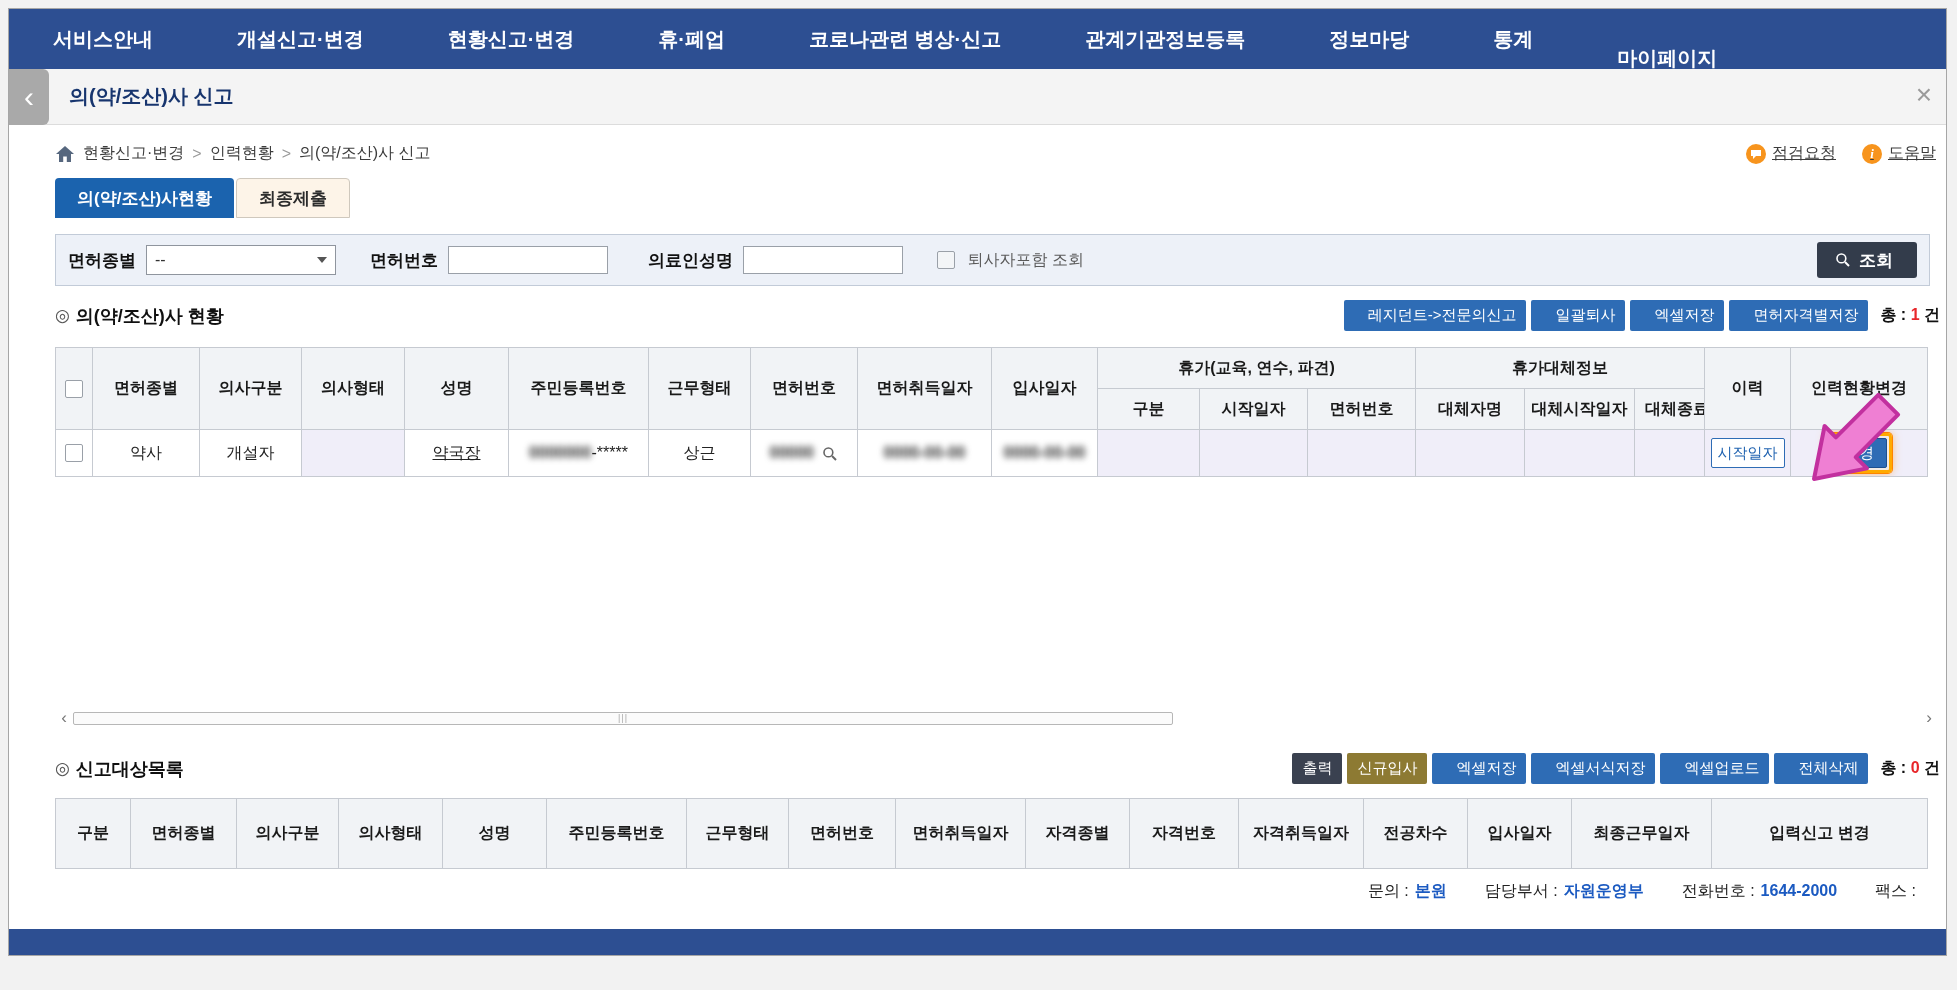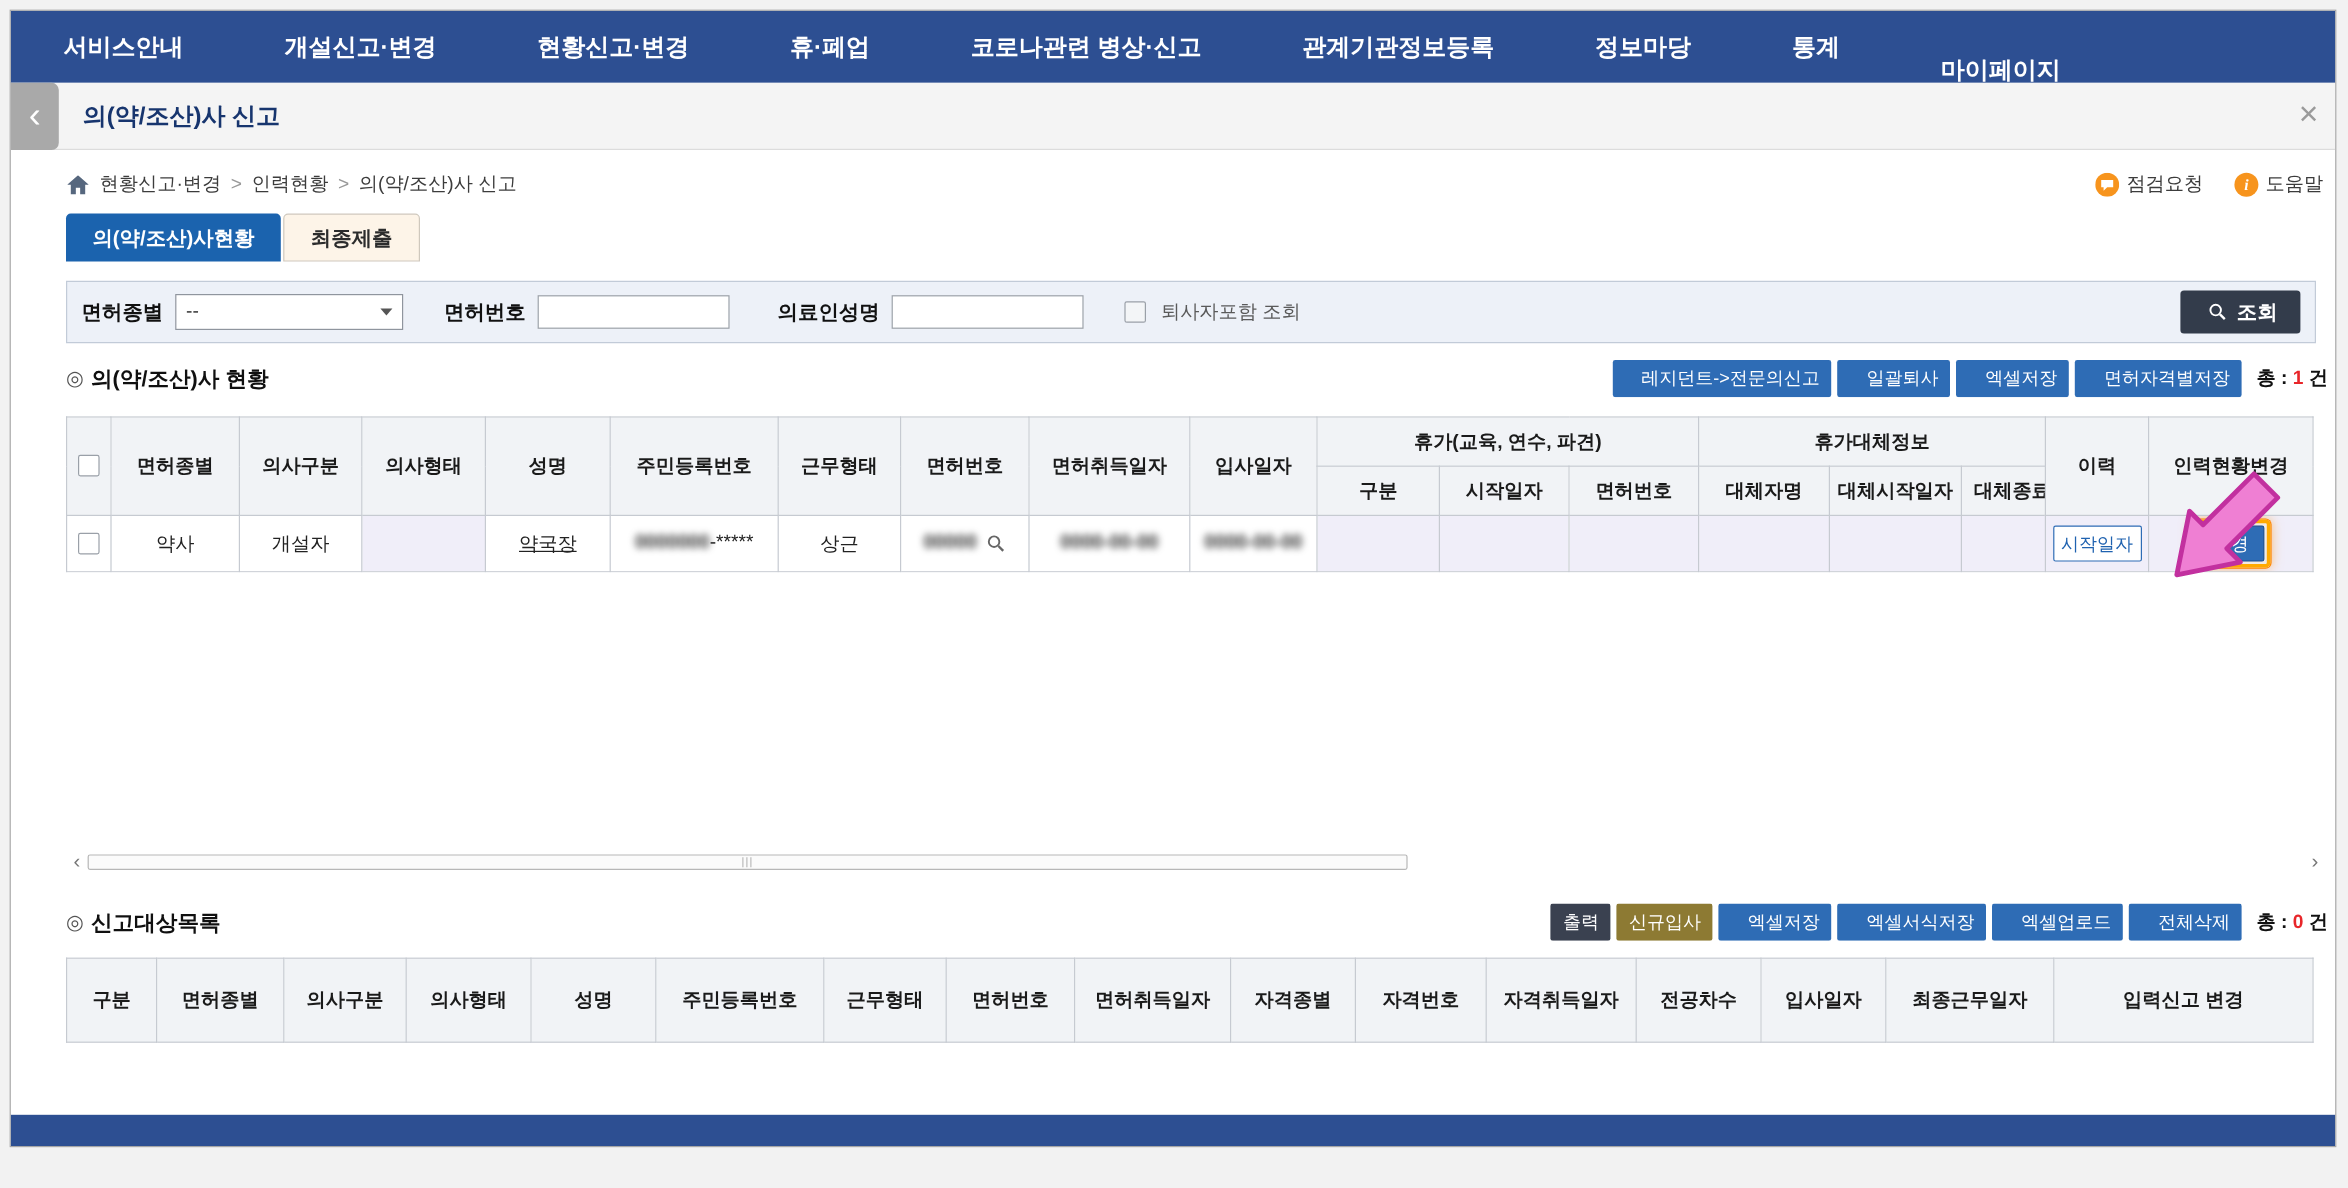--- a/index.html
+++ b/index.html
@@ -24,42 +24,42 @@
   .titlebar { height: 56px; background: #f4f4f4; border-bottom: 1px solid #dcdcdc; display: flex; align-items: center; position: relative; }
   .back-btn { width: 40px; height: 56px; background: #a9a9a9; color: #fff; font-size: 30px; display: flex; align-items: center; justify-content: center; border-radius: 0 6px 6px 0; cursor: pointer; }
   .page-title { margin-left: 20px; color: #17356e; font-size: 20px; font-weight: bold; }
   .close-btn { position: absolute; right: 14px; top: 10px; color: #9a9a9a; font-size: 28px; cursor: pointer; }
 
   
   .breadcrumb-row { display: flex; align-items: center; margin: 18px 10px 0 46px; font-size: 16px; color: #3c3c3c; gap: 8px; }
   .crumb { cursor: pointer; white-space: nowrap; }
   .sep { color: #999; }
   .bc-right { margin-left: auto; display: flex; gap: 26px; align-items: center; white-space: nowrap; }
-  .bc-link { display: inline-flex; align-items: center; gap: 6px; cursor: pointer; }
+  .bc-link { display: inline-flex; align-items: center; gap: 6px; cursor: pointer; text-decoration: underline; }
   .oc { width: 20px; height: 20px; border-radius: 50%; display: inline-flex; align-items: center; justify-content: center; }
   .help-circle { background: #f7941d; color: #fff; font-weight: bold; font-size: 13px; font-family: "Liberation Serif", serif; font-style: italic; }
 
   
   .tabs-row { display: flex; align-items: flex-end; margin: 14px 16px 0 46px; }
   .tab { height: 40px; display: flex; align-items: center; padding: 0 22px; font-size: 17px; font-weight: bold; border-radius: 4px 4px 0 0; cursor: pointer; white-space: nowrap; }
   .tab.active { background: #1b63ae; color: #fff; }
   .tab.inactive { background: #fdf4e8; color: #2c2c2c; border: 1px solid #cfc8bd; margin-left: 2px; }
   .shortcut-btn { margin-left: auto; align-self: center; height: 34px; display: flex; align-items: center; padding: 0 16px; border: 1px solid #2e6cb5; color: #1f62b0; font-weight: bold; font-size: 16px; background: #fff; cursor: pointer; border-radius: 2px; white-space: nowrap; }
 
   
   .filter-bar { margin: 16px 16px 0 46px; height: 52px; background: #edf1f8; border: 1px solid #c2cbd8; display: flex; align-items: center; padding: 0 12px; }
   .f-label { font-weight: bold; color: #111; font-size: 17px; white-space: nowrap; }
   .ml34 { margin-left: 34px; } .ml40 { margin-left: 40px; }
   .select-box { width: 190px; height: 30px; background: #fff; border: 1px solid #8f959e; display: flex; align-items: center; justify-content: space-between; padding: 0 8px; margin-left: 10px; font-size: 16px; color: #333; cursor: pointer; }
   .sel-arrow { width: 0; height: 0; border-left: 5px solid transparent; border-right: 5px solid transparent; border-top: 6px solid #555; }
   .f-input { width: 160px; height: 28px; border: 1px solid #9aa0a8; margin-left: 10px; font-size: 16px; padding: 0 6px; background: #fff; }
   .cb { width: 18px; height: 18px; border: 1px solid #9aa0a8; background: #fff; display: inline-block; border-radius: 2px; vertical-align: middle; cursor: pointer; }
   .cb.gray { background: #f3f5f7; }
   .cb-label { color: #5a5a5a; margin-left: 8px; font-size: 16px; cursor: pointer; }
-  .search-btn { margin-left: auto; height: 36px; min-width: 100px; background: #333c4b; color: #fff; font-size: 17px; font-weight: bold; border: none; border-radius: 3px; display: flex; align-items: center; justify-content: center; gap: 8px; cursor: pointer; padding: 0 14px; }
+  .search-btn { margin-left: auto; height: 36px; min-width: 100px; background: #333c4b; color: #fff; font-size: 17px; font-weight: bold; border: none; border-radius: 3px; display: flex; align-items: center; gap: 8px; cursor: pointer; padding: 0 14px; }
 
   
   .notice { margin: 16px 0 0 46px; font-size: 17px; font-weight: bold; text-decoration: underline; text-underline-offset: 3px; color: #000; }
 
   
   .section-row { display: flex; align-items: center; margin: 14px 6px 0 46px; overflow: hidden; }
   .bullet { color: #555; font-size: 17px; font-weight: bold; margin-right: 6px; }
   .section-title { font-size: 18px; font-weight: bold; color: #101010; white-space: nowrap; }
   .btn-group { margin-left: auto; display: flex; gap: 5px; align-items: center; }
   .btn { height: 31px; padding: 0 10px; font-size: 15px; color: #fff; border: none; border-radius: 2px; cursor: pointer; white-space: nowrap; }
@@ -346,20 +346,26 @@
           <th>자격취득일자</th>
           <th>전공차수</th>
           <th>입사일자</th>
           <th>최종근무일자</th>
           <th>입력신고 변경</th>
         </tr>
       </thead>
     </table>
   </div>
 
+  <div class="footer-row">
+    <span><span>문의 :</span><span class="val">본원</span></span>
+    <span><span>담당부서 :</span><span class="val">자원운영부</span></span>
+    <span><span>전화번호 :</span><span class="val">1644-2000</span></span>
+    <span><span>팩스 :</span></span>
+  </div>
 
   <div class="bottombar"></div>
 
   <svg class="annot-arrow" viewBox="0 0 110 120">
     <polygon points="15,110 68,99.4 56.7,88.1 99.1,45.7 79.3,25.9 36.9,68.3 25.6,57" fill="#ef7fd3" stroke="#c2309f" stroke-width="4" stroke-linejoin="round"></polygon>
   </svg>
 
 </div>
 
 </body></html>

